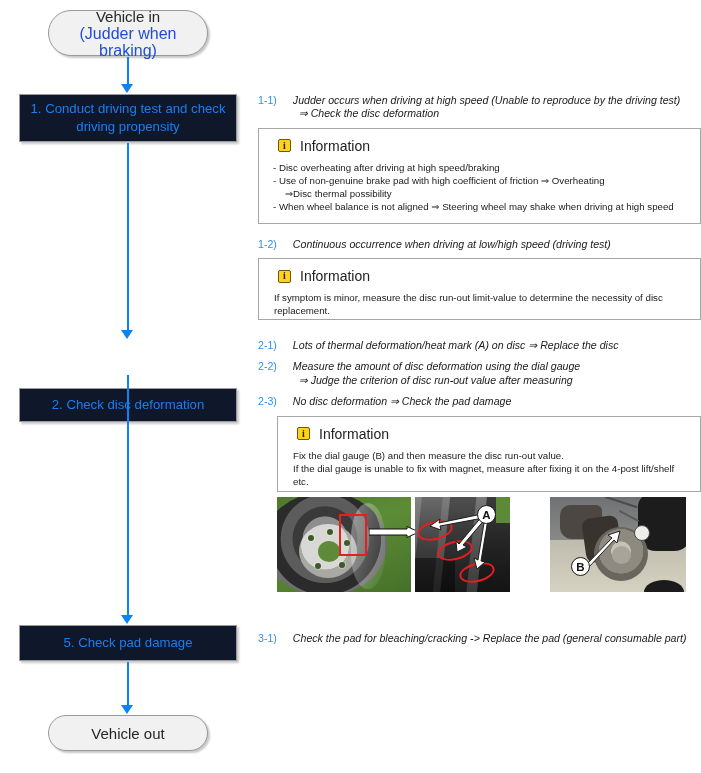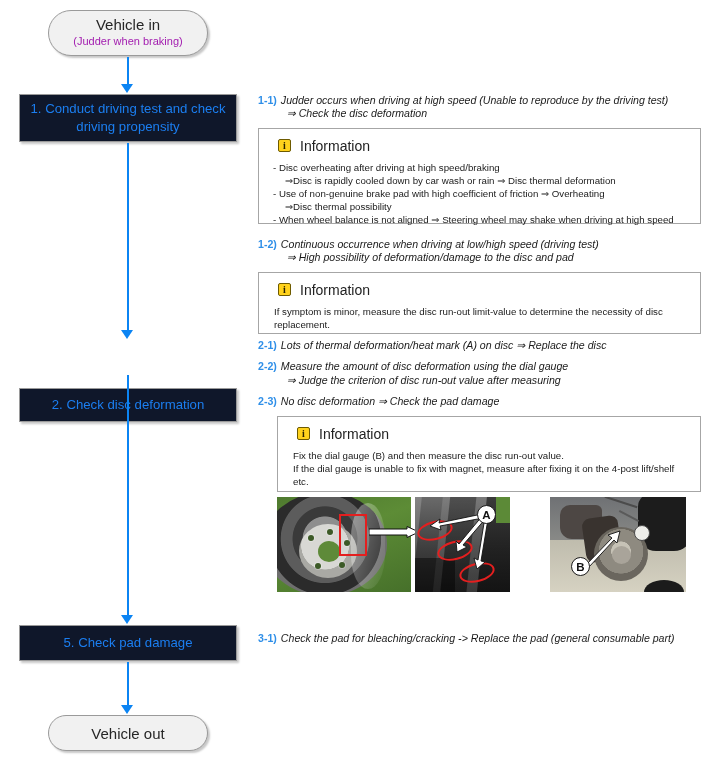--- a/index.html
+++ b/index.html
@@ -24,21 +24,21 @@
     border-radius: 999px;
     box-shadow: 2px 2px 2px rgba(0,0,0,0.22);
     display: flex;
     flex-direction: column;
     align-items: center;
     justify-content: center;
     text-align: center;
     color: #262626;
   }
   .terminal .t-line1 { font-size: 15px; line-height: 17px; }
-  .terminal .t-line2 { font-size: 11px; line-height: 17px; color: #a21caf; }
+  .terminal .t-line2 { font-size: 16px; line-height: 17px; color: #1d4ed8; }
 
   .process {
     position: absolute;
     background: #0f172a;
     border: 1px solid #9a9a9a;
     box-shadow: 2px 2px 2px rgba(0,0,0,0.22);
     display: flex;
     align-items: center;
     justify-content: center;
     text-align: center;
@@ -61,22 +61,22 @@
     border-top: 9px solid #0b84f3;
   }
 
   
   .content-col { position: absolute; left: 258px; top: 0; width: 443px; }
 
   .step-block { position: absolute; left: 0; width: 443px; }
 
   .bullet { display: flex; font-size: 10.6px; line-height: 13.4px; color: #1a1a1a; }
   .bullet .num {
-    color: #2f8fe8; font-weight: bold; flex: 0 0 auto;
-    margin-right: 4px; white-space: nowrap;
+    color: #2f8fe8; font-weight: normal; flex: 0 0 auto;
+    margin-right: 16px; white-space: nowrap;
   }
   .bullet .btxt { flex: 1 1 auto; font-style: italic; }
   .bullet .sub { display: block; padding-left: 6px; }
 
   
   .infobox {
     border: 1px solid #a6a6a6;
     background: #ffffff;
     padding: 7px 9px 9px 9px;
   }
@@ -239,32 +239,30 @@
       </span>
     </div>
 
     <div class="infobox" style="margin-top:7px; height:96px;">
       <div class="info-head">
         <span class="info-icon">i</span>
         <span class="info-title">Information</span>
       </div>
       <div class="info-body">
         <div class="li">- Disc overheating after driving at high speed/braking</div>
-        <div class="cont">⇒Disc is rapidly cooled down by car wash or rain ⇒ Disc thermal deformation</div>
         <div class="li">- Use of non-genuine brake pad with high coefficient of friction ⇒ Overheating</div>
         <div class="cont">⇒Disc thermal possibility</div>
         <div class="li">- When wheel balance is not aligned ⇒ Steering wheel may shake when driving at high speed</div>
       </div>
     </div>
 
     <div class="bullet" style="margin-top:14px;">
       <span class="num">1-2)</span>
       <span class="btxt">
         <span>Continuous occurrence when driving at low/high speed (driving test)</span>
-        <span class="sub">⇒ High possibility of deformation/damage to the disc and pad</span>
       </span>
     </div>
 
     <div class="infobox" style="margin-top:7px; height:62px;">
       <div class="info-head">
         <span class="info-icon">i</span>
         <span class="info-title">Information</span>
       </div>
       <div class="info-body">
         <div class="plain">If symptom is minor, measure the disc run-out limit-value to determine the necessity of disc replacement.</div>

